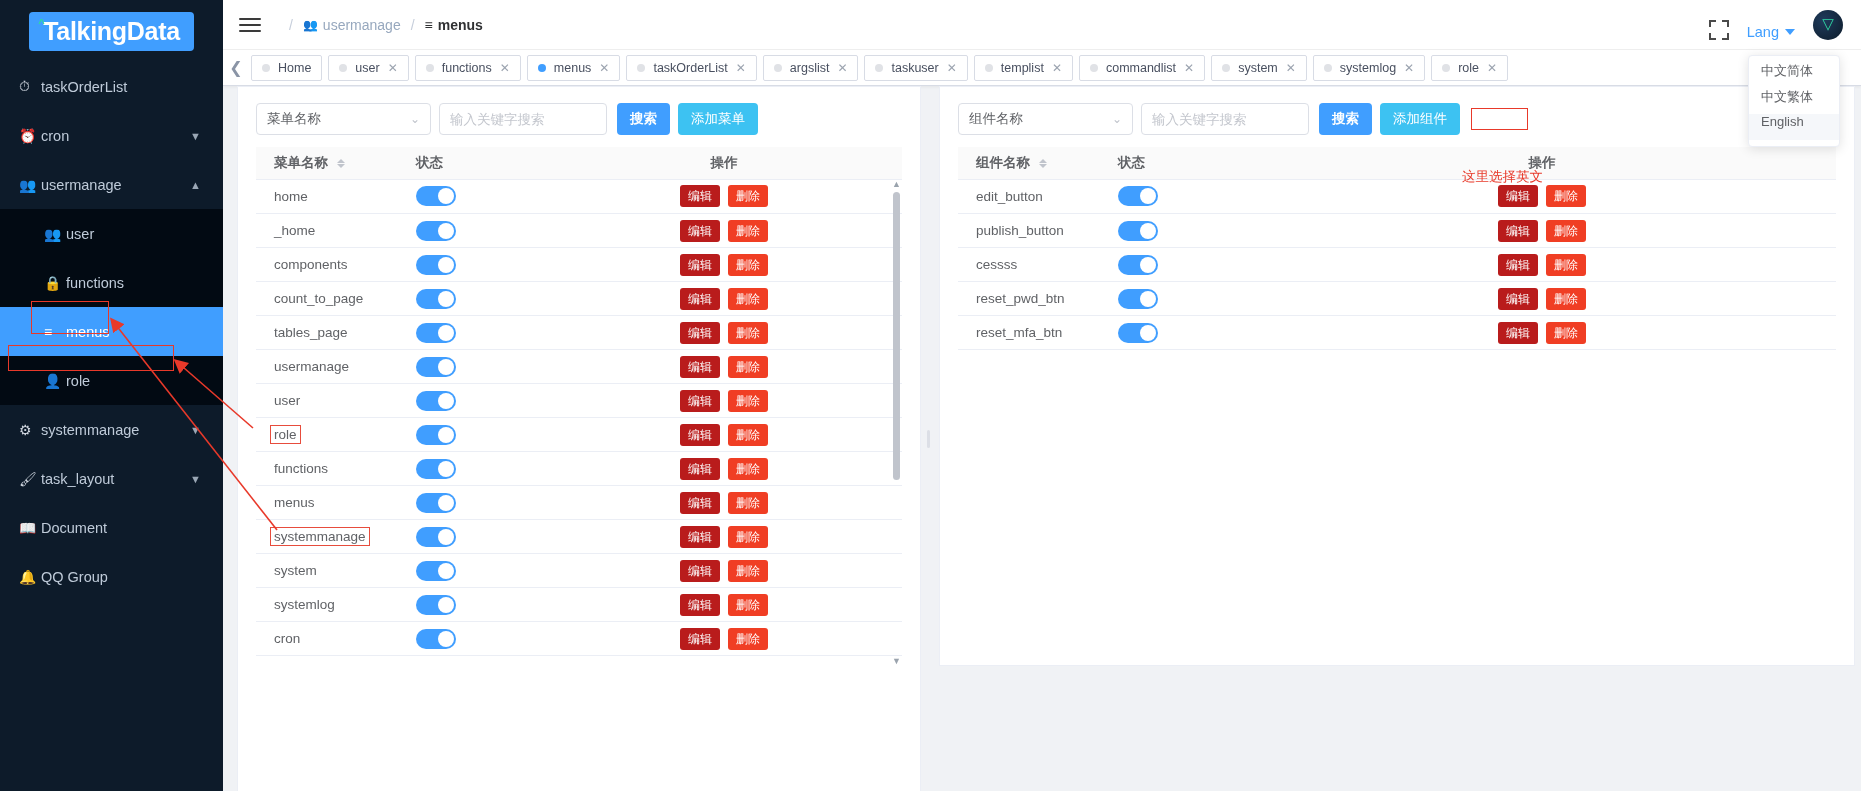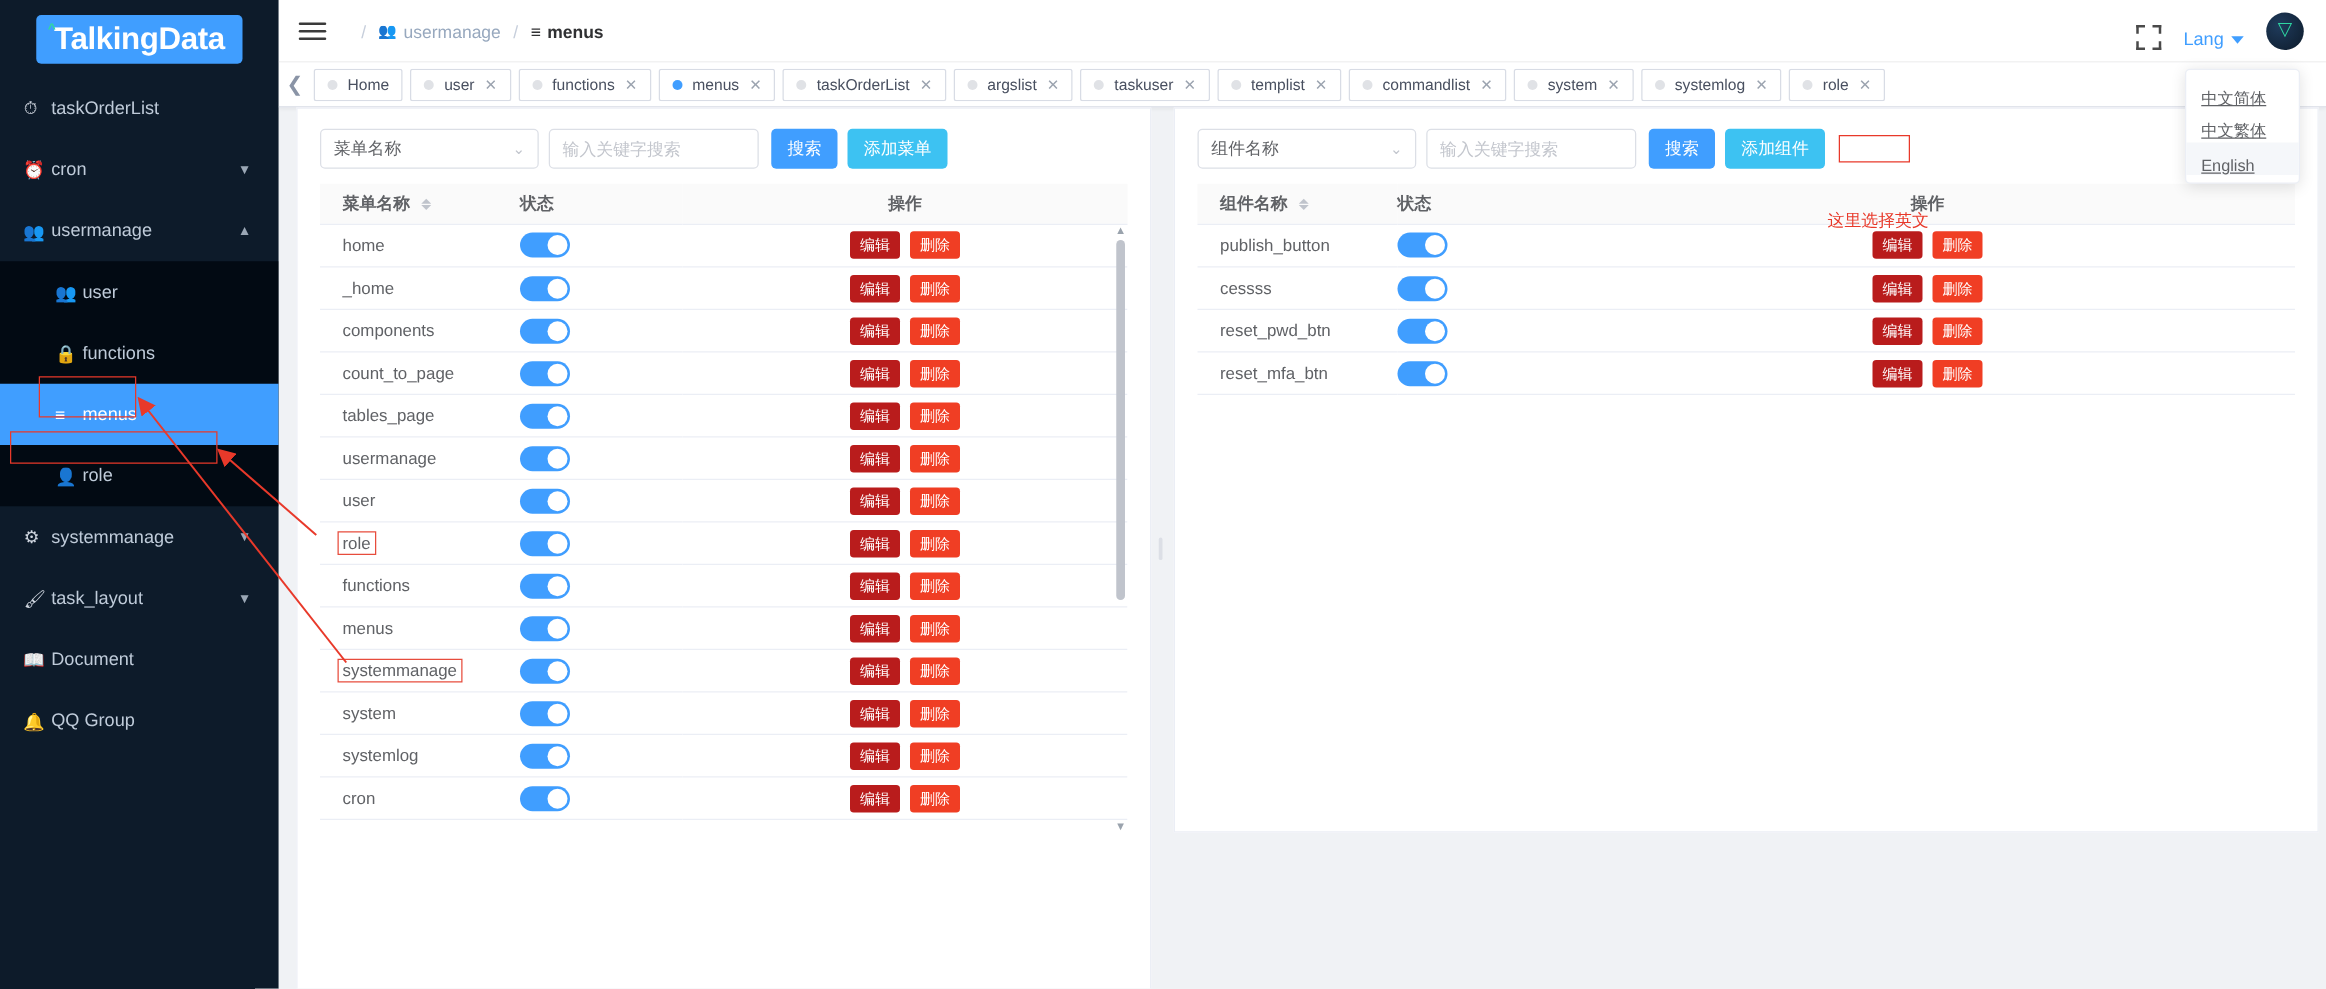--- a/index.html
+++ b/index.html
@@ -107,21 +107,21 @@
   .tag .x { color:#9ba3af; font-size:12px; line-height:1;}
 
   
   .lang-dropdown {
     position:absolute; top:55px; right:21px;
     width:92px; background:#fff;
     border:1px solid #ebeef5; border-radius:4px;
     box-shadow:0 2px 12px 0 rgba(0,0,0,.12);
     z-index: 60; padding: 6px 0;
   }
-  .lang-item { height:26px; display:flex; align-items:flex-end; padding:0 12px; font-size:13px; color:#606266; cursor:pointer;text-decoration:underline;}
+  .lang-item { height:26px; display:flex; align-items:flex-start; padding:0 12px; font-size:13px; color:#606266; cursor:pointer;}
   .lang-item.hl { background:#f5f7fa; }
 
   
   .content { position:absolute; top:86px; left:0; right:0; bottom:0; display:flex; padding:0; }
   .panel {
     background:#fff; border:1px solid #ebeef5;
     position: relative;
   }
   .panel-left { position:absolute; left:14px; top:0; width:684px; bottom:-10px; }
   .panel-right { position:absolute; left:716px; top:0; right:6px; bottom:125px; }
@@ -137,21 +137,21 @@
     width:168px; height:32px; border:1px solid #dcdfe6; border-radius:4px;
     margin-left:8px; padding:0 10px; font-size:13.5px; color:#606266;
     outline:none; background:#fff;
   }
   .search-input::placeholder { color:#c3c6cd; }
   .btn {
     height:32px; padding:0 13px; border:none; border-radius:4px;
     font-size:13.5px; color:#fff; cursor:pointer; line-height:32px;
     font-family:inherit;
   }
-  .btn-primary { background:#409eff; margin-left:10px; }
+  .btn-primary { background:#409eff; margin-left:10px;font-weight:bold; }
   .btn-info { background:#3dc2f2; margin-left:8px; }
 
   table.data-table { width:100%; border-collapse:collapse; table-layout:fixed; }
   .th-row { background:#fafafa; }
   .th-row th {
     height:32px; font-size:13.5px; color:#606266; font-weight:bold;
     text-align:left; border-bottom:1px solid #ebeef5; padding:0;
   }
   .col-name { width: 160px; padding-left:18px !important; }
   .col-state { width: 130px; }
@@ -603,20 +603,30 @@
           </tbody>
             </table>
           <table class="data-table">
             <colgroup>
                 <col class="col-name">
                 <col class="col-state">
                 <col>
               </colgroup>
             <tbody id="right-rows">
                 <tr>
+                  <td class="c-name"><span>edit_button</span></td>
+                  <td><span class="switch"><span class="knob"></span></span></td>
+                  <td>
+                    <div class="ops">
+                      <button class="mini-btn mini-edit">编辑</button>
+                      <button class="mini-btn mini-del">删除</button>
+                    </div>
+                  </td>
+                </tr>
+                <tr>
                   <td class="c-name"><span>publish_button</span></td>
                   <td><span class="switch"><span class="knob"></span></span></td>
                   <td>
                     <div class="ops">
                       <button class="mini-btn mini-edit">编辑</button>
                       <button class="mini-btn mini-del">删除</button>
                     </div>
                   </td>
                 </tr>
                 <tr>

